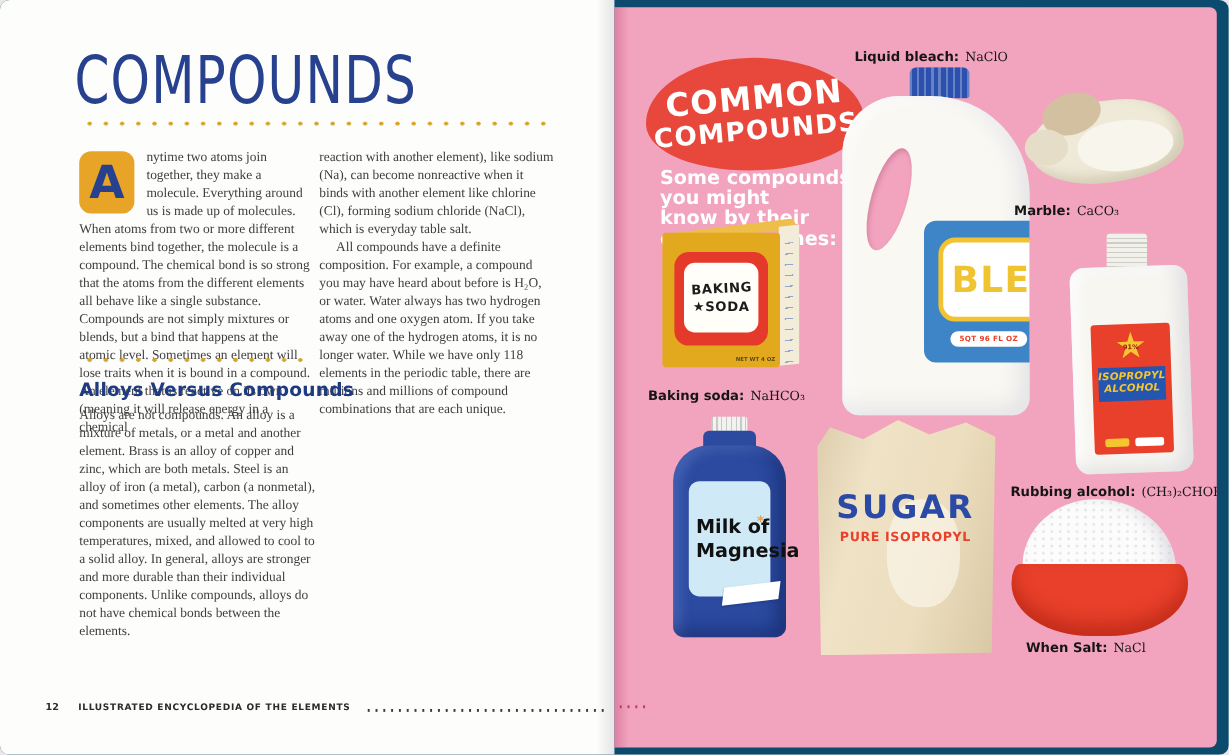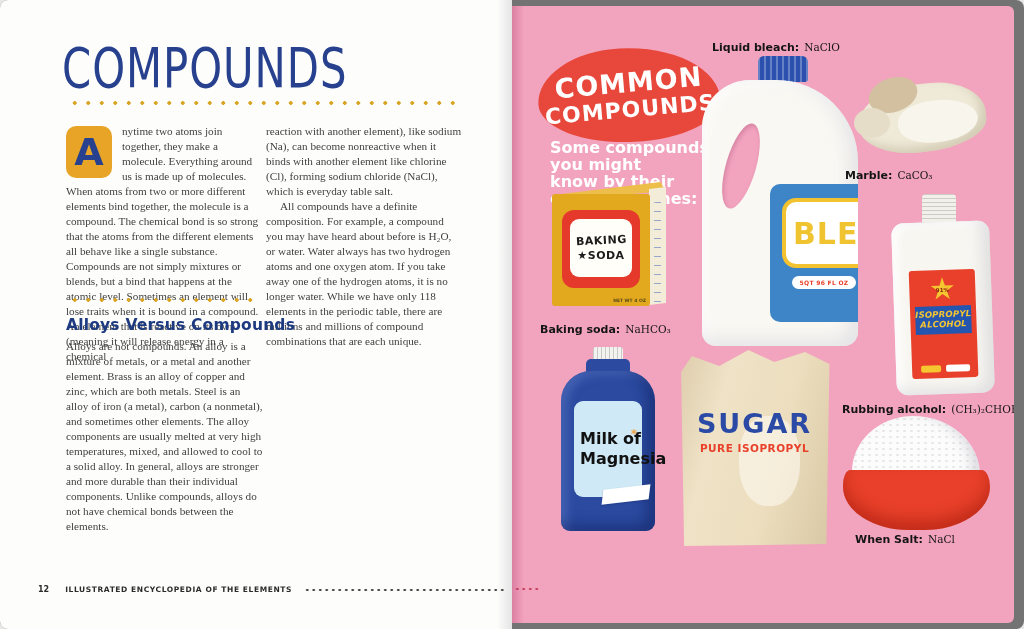--- a/index.html
+++ b/index.html
@@ -1,31 +1,31 @@
 <!DOCTYPE html>
 <html><head>
 <meta charset="utf-8">
 <style>
   html,body{margin:0;padding:0;background:#e8e8e8;}
-  .spread{position:relative;width:1024px;height:629px;background:#737373;border-radius:8px;overflow:hidden;font-family:"DejaVu Sans",sans-serif;text-decoration:underline;}
+  .spread{position:relative;width:1024px;height:629px;background:#0c4a6e;border-radius:8px;overflow:hidden;font-family:"DejaVu Sans",sans-serif;text-decoration:underline;}
   
   .page-left{position:absolute;left:0;top:0;width:512px;height:629px;background:#fdfdfc;}
   .title{position:absolute;left:62px;top:36px;margin:0;color:#27418F;font-weight:400;font-size:44px;letter-spacing:1px;transform:scaleY(1.25) scaleX(.95);transform-origin:left top;font-family:"DejaVu Sans",sans-serif;}
   .dots{background-image:radial-gradient(circle,#D9A424 1.6px,transparent 1.9px);background-size:13.5px 6px;background-repeat:repeat-x;background-position:left center;height:6px;position:absolute;}
   .d1{left:68px;top:100px;width:390px;}
   .d2{left:68px;top:297px;width:190px;}
   .serif{font-family:"Liberation Serif","DejaVu Serif",serif;font-size:11.2px;line-height:15px;color:#3f3f3f;}
   .col1{position:absolute;left:66px;top:124px;width:193px;}
   .col2{position:absolute;left:266px;top:124px;width:197px;}
   .col2 p{margin:0;}
   .col2 p.indent{text-indent:14px;}
   .dropcap{float:left;width:46px;height:52px;margin:2px 10px 3px 0;background:#E7A427;border-radius:10px;color:#27418F;font-weight:700;font-size:38px;line-height:52px;text-align:center;font-family:"DejaVu Sans",sans-serif;}
   .heading{position:absolute;left:66px;top:316px;margin:0;color:#1E3A80;font-size:15.5px;font-weight:700;letter-spacing:.2px;}
   .alloys{position:absolute;left:66px;top:339px;width:198px;margin:0;}
-  .footer{position:absolute;left:38px;top:585px;width:468px;display:flex;align-items:center;}
+  .footer{position:absolute;left:38px;top:585px;width:468px;display:flex;align-items:flex-end;}
   .pnum{font-size:8px;font-weight:700;color:#2b2b2b;margin-right:16px;}
   .rtitle{font-size:7.5px;font-weight:700;letter-spacing:.6px;color:#2b2b2b;white-space:nowrap;}
   .fdots{flex:1;height:4px;margin-left:12px;background-image:radial-gradient(circle,#3a3a3a 1px,transparent 1.2px);background-size:6.5px 4px;background-repeat:repeat-x;background-position:left center;}
   .fdots-red{position:absolute;left:514px;top:587px;width:26px;height:4px;background-image:radial-gradient(circle,#c23a55 1px,transparent 1.2px);background-size:6.5px 4px;background-repeat:repeat-x;z-index:6;}
   .gutter{position:absolute;left:497px;top:0;width:15px;height:629px;background:linear-gradient(to right,rgba(100,100,115,0),rgba(100,100,115,.16));z-index:4;}
   
   .page-right{position:absolute;left:512px;top:6px;width:502px;height:617px;background:#F2A3BE;border-radius:0 6px 6px 0;overflow:hidden;}
   .page-right::before{content:"";position:absolute;left:0;top:0;width:12px;height:100%;background:linear-gradient(to right,rgba(170,45,95,.30),rgba(170,45,95,0));z-index:9;pointer-events:none;}
   .badge{position:absolute;left:26px;top:42px;width:182px;height:94px;background:#E8483B;border-radius:46% 54% 48% 52%/55% 60% 40% 45%;transform:rotate(-3deg);display:flex;flex-direction:column;align-items:center;justify-content:center;z-index:1;}
   .badge .b1{color:#fff;font-weight:700;font-size:27px;line-height:1;letter-spacing:1px;transform:rotate(-2deg);}
@@ -39,21 +39,21 @@
   .lbl-baking{left:28px;top:312px;width:155px;}
   .lbl-alcohol{left:330px;top:392px;width:165px;}
   .lbl-milk{left:15px;top:527px;width:165px;}
   .lbl-sugar{left:170px;top:548px;width:140px;}
   .lbl-salt{left:343px;top:522px;width:120px;}
   
   .bleach{position:absolute;left:186px;top:50px;width:164px;height:295px;z-index:2;}
   .bl-cap{position:absolute;left:60px;top:0;width:50px;height:26px;background:#2b50ae;border-radius:6px 6px 3px 3px;background-image:repeating-linear-gradient(90deg,rgba(255,255,255,.28) 0 2px,rgba(0,0,0,0) 2px 6px);}
   .bl-body{position:absolute;left:4px;top:24px;width:156px;height:266px;background:#f9f8f3;border-radius:48px 82px 14px 14px;overflow:hidden;box-shadow:inset -8px -6px 18px rgba(190,190,205,.35), inset 6px 4px 14px rgba(255,255,255,.8);}
   .bl-handle-hole{position:absolute;left:24px;top:42px;width:30px;height:88px;background:#F2A3BE;border-radius:50%;transform:rotate(16deg);box-shadow:inset 2px 2px 4px rgba(150,60,100,.3);}
-  .bl-label{position:absolute;left:68px;top:104px;width:104px;height:138px;background:#3d85c6;border-radius:10px;}
+  .bl-label{position:absolute;left:68px;top:104px;width:104px;height:118px;background:#3d85c6;border-radius:10px;}
   .bl-frame{position:absolute;left:12px;top:14px;width:92px;height:62px;border:4px solid #F2C230;border-radius:14px;background:#fff;display:flex;align-items:center;}
   .bl-text{color:#F0C330;font-weight:700;font-size:30px;letter-spacing:1px;padding-left:7px;font-family:"DejaVu Sans",sans-serif;}
   .bl-pill{position:absolute;left:22px;top:92px;width:64px;height:13px;background:#fff;border-radius:7px;color:#E8402A;font-size:6px;font-weight:700;text-align:center;line-height:13px;letter-spacing:.3px;}
   
   .marble{position:absolute;left:340px;top:62px;width:145px;height:98px;z-index:1;}
   .mb-base{position:absolute;left:6px;top:16px;width:128px;height:68px;background:#efe9d8;border-radius:50% 45% 55% 50%/60% 55% 45% 50%;transform:rotate(-6deg);box-shadow:inset -6px -6px 10px rgba(180,170,140,.45);}
   .mb-tan{position:absolute;left:16px;top:10px;width:50px;height:34px;background:#d3c0a0;border-radius:50%;transform:rotate(-18deg);}
   .mb-hi{position:absolute;left:46px;top:32px;width:80px;height:42px;background:#f8f5ec;border-radius:45% 55% 50% 50%;transform:rotate(-8deg);}
   .mb-tan2{position:absolute;left:2px;top:40px;width:36px;height:30px;background:#e6ddc8;border-radius:50%;}
   

